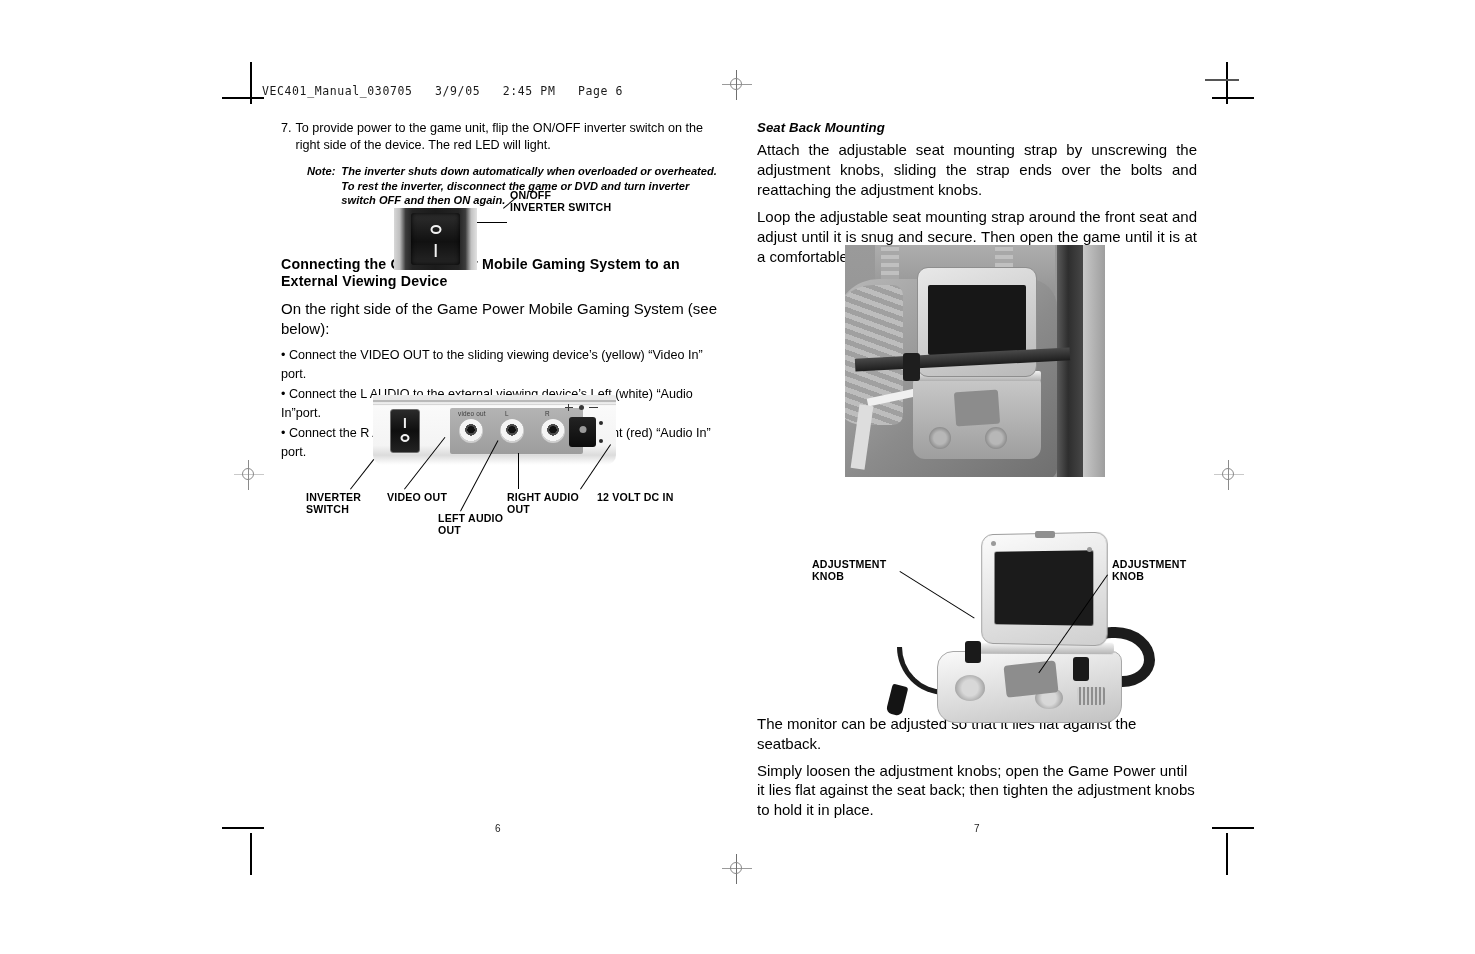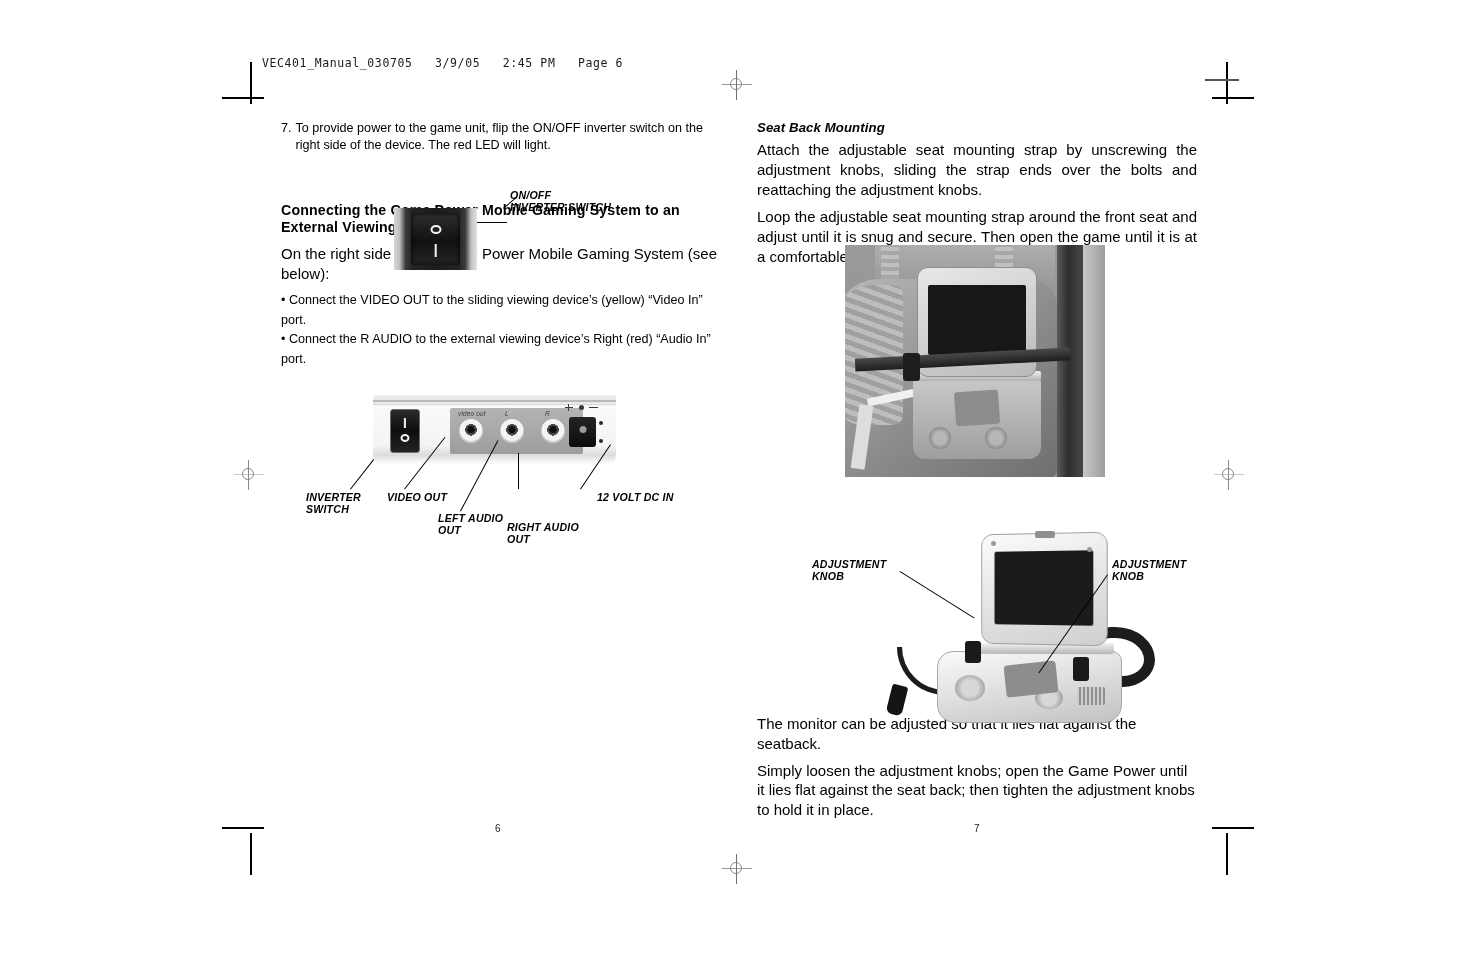--- a/index.html
+++ b/index.html
@@ -16,21 +16,21 @@
   .regmark{position:absolute;width:30px;height:30px;}
   .regmark .rc{position:absolute;left:8px;top:8px;width:12px;height:12px;
     border:1px solid #8a8a8a;border-radius:50%;box-sizing:border-box;}
   .regmark .rh{position:absolute;left:0;top:14px;width:30px;height:1px;background:#9a9a9a;}
   .regmark .rv{position:absolute;left:14px;top:0;width:1px;height:30px;background:#6f6f6f;}
   .regmark.side .rh{background:#c9c9c9;}
   .regmark.side .rv{background:#8a8a8a;}
 
   
   .sluglabel{
-    position:absolute;left:262px;top:56px;
+    position:absolute;left:262px;top:84px;
     font-family:"DejaVu Sans Mono", monospace;font-size:11.5px;
     letter-spacing:.6px;color:#1a1a1a;white-space:pre;
   }
   .slugrule{position:absolute;left:250px;top:62px;width:1.5px;height:38px;background:#000;}
   .slugdash{position:absolute;left:1205px;top:79px;width:34px;height:1.5px;background:#555;}
 
   
   .col{position:absolute;top:120px;}
   .colL{left:281px;width:440px;}
   .colR{left:757px;width:440px;}
@@ -46,21 +46,21 @@
   .note{font-size:11.1px;font-weight:bold;font-style:italic;line-height:1.34;
     display:flex;gap:6px;margin-top:10px;padding-left:26px;}
   .note .nlab{flex:0 0 auto;}
   .pagenum{position:absolute;font-size:10px;color:#222;}
 
   
   .callout{position:absolute;font-weight:bold;font-size:10.6px;line-height:1.16;
     letter-spacing:.2px;white-space:pre-line;}
 
   
-  .fig{position:absolute;font-style:italic;}
+  .fig{position:absolute;}
   .leader{position:absolute;background:#000;transform-origin:0 0;height:1.3px;}
 
   
   .switchphoto{position:absolute;left:113px;top:48px;width:83px;height:62px;
     background:linear-gradient(90deg,#d8d8d8 0%,#bdbdbd 7%,#3a3a3a 14%,#242424 22%,
       #1b1b1b 50%,#242424 78%,#3d3d3d 86%,#c2c2c2 93%,#e2e2e2 100%);
     overflow:hidden;}
   .rocker{position:absolute;left:17px;top:5px;width:49px;height:52px;
     background:linear-gradient(180deg,#2e2e2e,#111 55%,#262626);
     border-radius:3px;box-shadow:inset 0 0 5px #000;}
@@ -220,26 +220,31 @@
           <div class="gO"></div>
           <div class="gI"></div>
         </div>
       </div>
       <div class="leader" style="left:196px;top:62px;width:30px;"></div>
       <div class="leader" style="left:222px;top:48px;width:18px;transform:rotate(-40deg);"></div>
       <div class="callout" style="left:229px;top:29px;">ON/OFF
 INVERTER SWITCH</div>
     </div>
 
+    <div class="note">
+      <span class="nlab">Note:</span>
+      <span>The inverter shuts down automatically when overloaded or overheated. To rest the inverter, disconnect the game or DVD and turn inverter switch OFF and then ON again.</span>
+    </div>
 
     <div style="height:48px;"></div>
 
     <div class="h2">Connecting the Game Power Mobile Gaming System to an External Viewing Device</div>
     <div class="body">On the right side of the Game Power Mobile Gaming System (see below):</div>
     <div class="bullet">• Connect the VIDEO OUT to the sliding viewing device’s (yellow) “Video In” port.</div>
+    <div class="bullet">• Connect the L AUDIO to the external viewing device’s Left  (white) “Audio In”port.</div>
     <div class="bullet">• Connect the R AUDIO to the external viewing device’s Right (red) “Audio In” port.</div>
 
     <div class="fig" style="left:-1px;top:275px;width:445px;height:140px;">
 
       <div class="portphoto">
         <div class="topedge"></div>
         <div class="topedge2"></div>
         <div class="plate"></div>
 
         <div class="rocker2">
@@ -272,21 +277,21 @@
       <div class="leader" style="left:124px;top:94px;width:66px;transform:rotate(-52deg);"></div>
       <div class="leader" style="left:180px;top:116px;width:80px;transform:rotate(-62deg);"></div>
       <div class="leader" style="left:238px;top:94px;width:36px;transform:rotate(-90deg);"></div>
       <div class="leader" style="left:300px;top:94px;width:54px;transform:rotate(-56deg);"></div>
 
       <div class="callout" style="left:26px;top:96px;">INVERTER
 SWITCH</div>
       <div class="callout" style="left:107px;top:96px;">VIDEO OUT</div>
       <div class="callout" style="left:158px;top:117px;">LEFT AUDIO
 OUT</div>
-      <div class="callout" style="left:227px;top:96px;margin-top:30px;">RIGHT AUDIO
+      <div class="callout" style="left:227px;top:96px;">RIGHT AUDIO
 OUT</div>
       <div class="callout" style="left:317px;top:96px;">12 VOLT DC IN</div>
     </div>
   </div>
 
   <div class="col colR">
 
     <div class="h3">Seat Back Mounting</div>
     <div class="body just">Attach the adjustable seat mounting strap by unscrewing the adjustment knobs, sliding the strap ends over the bolts and reattaching the adjustment knobs.</div>
     <div class="body just">Loop the adjustable seat mounting strap around the front seat and adjust until it is snug and secure. Then open the game until it is at a comfortable viewing angle.</div>

